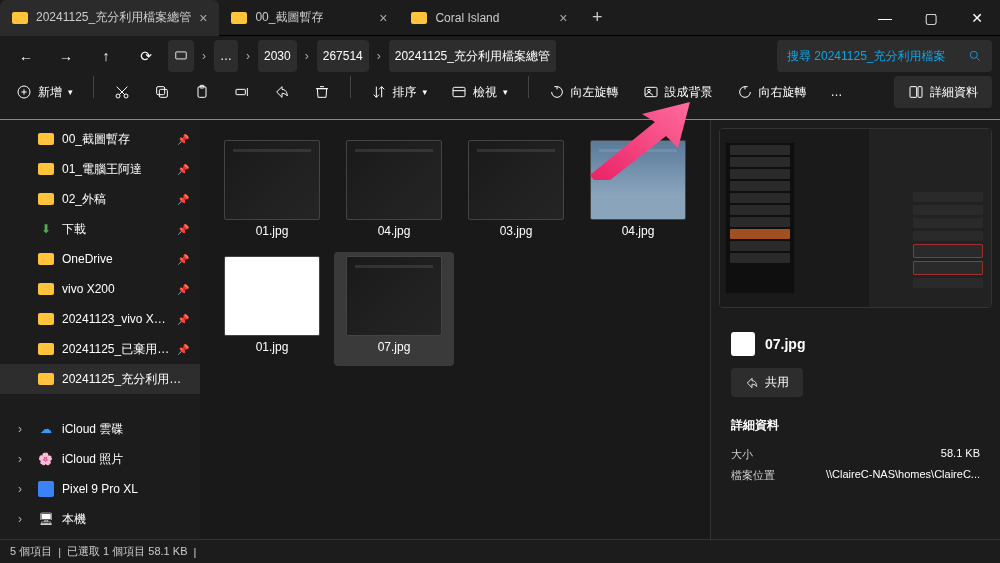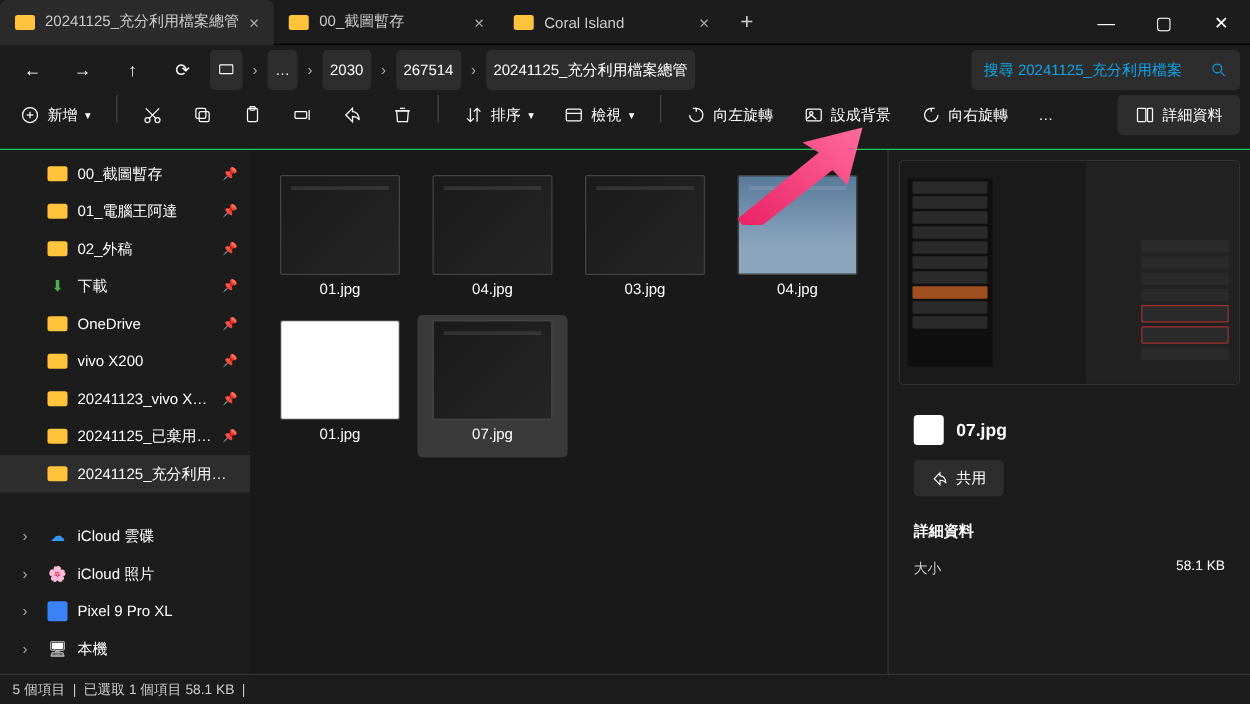--- a/index.html
+++ b/index.html
@@ -396,20 +396,24 @@
             </svg>
           <span>共用</span>
         </div>
         <div class="detail-section">
           <h4>詳細資料</h4>
           <div id="detail-rows">
               <div class="detail-row">
                 <span>大小</span>
                 <span class="val">58.1 KB</span>
               </div>
+              <div class="detail-row">
+                <span>檔案位置</span>
+                <span class="val">\\ClaireC-NAS\homes\ClaireC...</span>
+              </div>
             </div>
         </div>
       </div>
     </div>
   </div>
 </div>
 
 <svg class="arrow-annotation" viewBox="0 0 120 80">
   <defs>
     <linearGradient id="arrowgrad" x1="0%" y1="100%" x2="100%" y2="0%">

